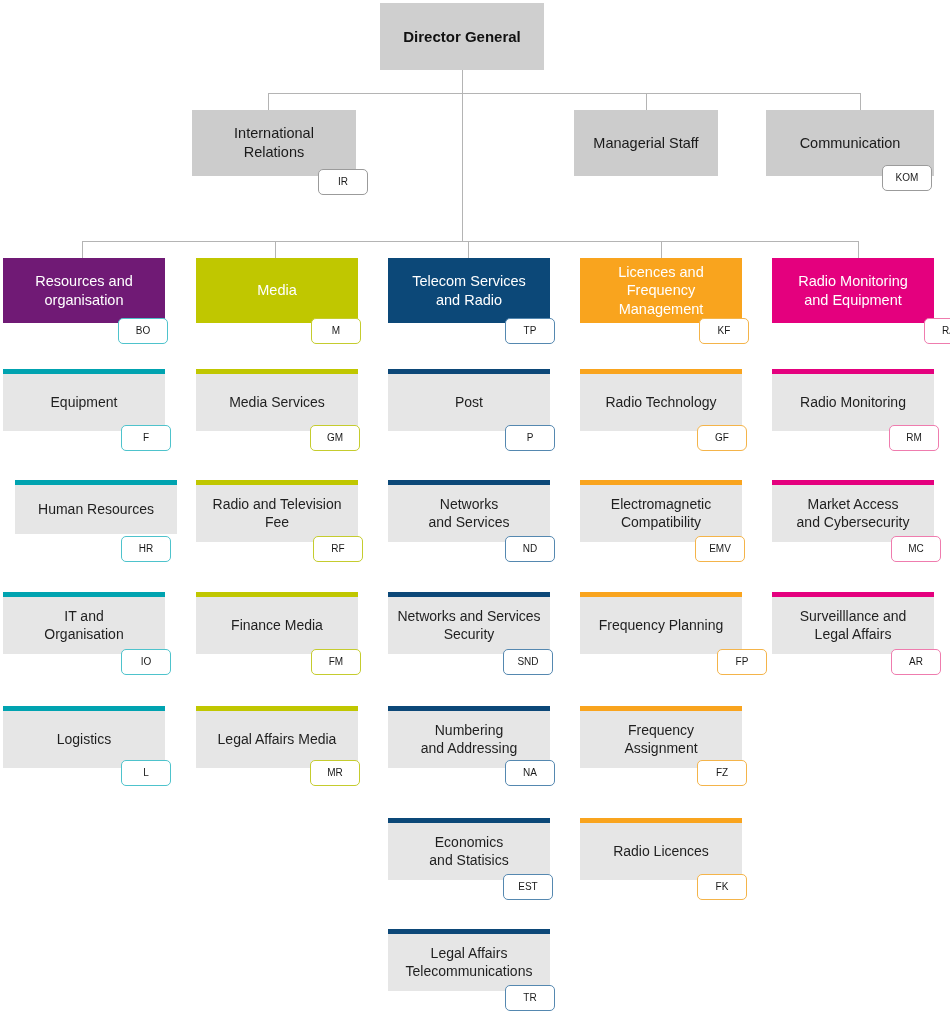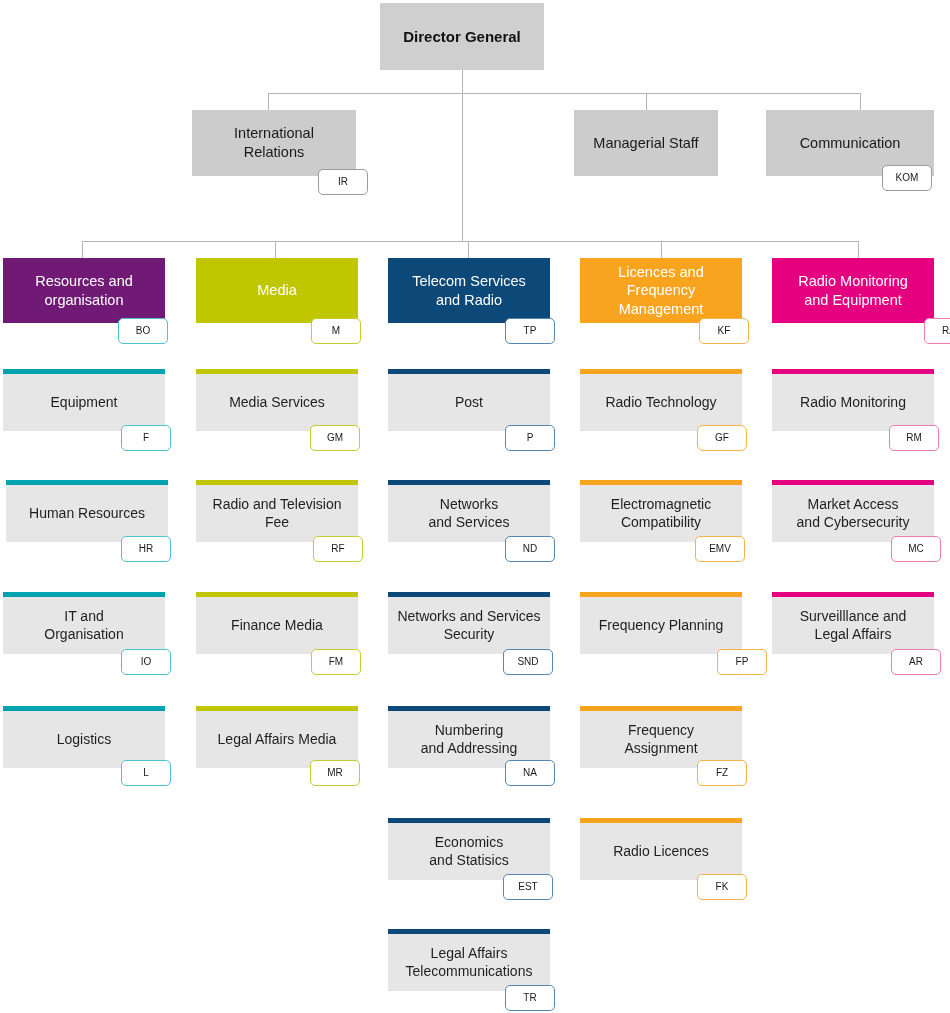--- a/index.html
+++ b/index.html
@@ -142,21 +142,21 @@
     <span>BO</span>
   </div>
 
   <div class="box sub" style="left:3px; top:369px; width:162px; height:62px; border-top-color:#00a3b0;">
     <span class="box-label">Equipment</span>
   </div>
   <div class="badge" style="left:121px; top:425px; border-color:#4ec3cc;">
     <span>F</span>
   </div>
 
-  <div class="box sub" style="left:6px; top:480px; width:162px; height:62px; border-top-color:#00a3b0;">
+  <div class="box sub" style="left:15px; top:480px; width:162px; height:54px; border-top-color:#00a3b0;">
     <span class="box-label">Human Resources</span>
   </div>
   <div class="badge" style="left:121px; top:536px; border-color:#4ec3cc;">
     <span>HR</span>
   </div>
 
   <div class="box sub" style="left:3px; top:592px; width:162px; height:62px; border-top-color:#00a3b0;">
     <span class="box-label">IT and
 Organisation</span>
   </div>

